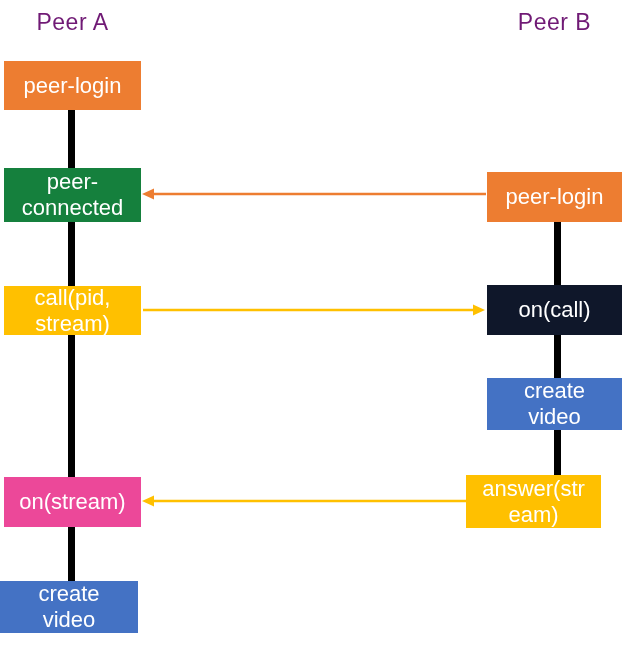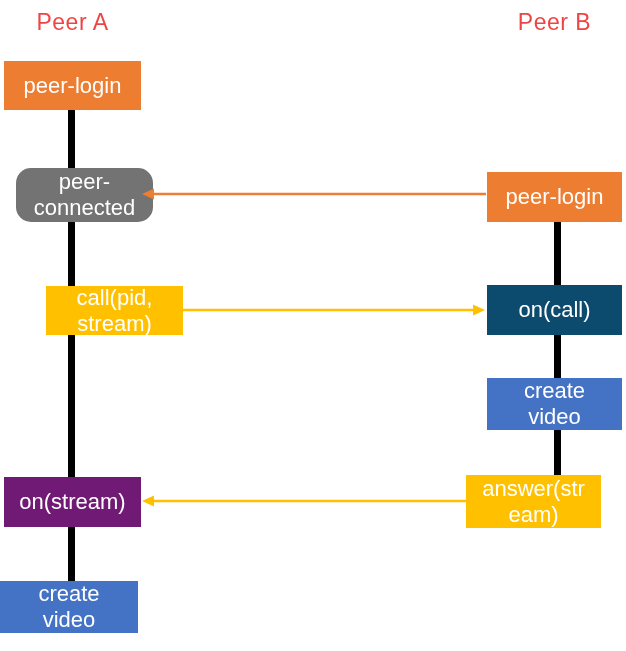--- a/index.html
+++ b/index.html
@@ -7,21 +7,21 @@
     position:relative;
     width:626px;height:651px;
     background:#ffffff;
     font-family:"Liberation Sans", sans-serif;
     overflow:hidden;
   }
   .lane-title{
     position:absolute;
     height:28px;
     display:flex;align-items:center;justify-content:center;
-    font-size:23px;color:#ef4444;
+    font-size:23px;color:#701a75;
     letter-spacing:0.5px;
     z-index:4;
   }
   .lifeline{
     position:absolute;
     width:7px;
     background:#000000;
     z-index:1;
   }
   .step-box{
@@ -45,30 +45,30 @@
 
 <div id="canvas">
 
   <div class="lane-title" style="left:4px;top:8px;width:137px;">Peer A</div>
   <div class="lane-title" style="left:487px;top:8px;width:135px;">Peer B</div>
 
   <div class="lifeline" style="left: 68px; top: 86px; height: 520px; background-color: rgb(0, 0, 0);"></div>
   <div class="lifeline" style="left: 554px; top: 197px; height: 305px; background-color: rgb(0, 0, 0);"></div>
 
   <div class="step-box" style="left: 4px; top: 61px; width: 137px; height: 49px; background-color: rgb(237, 125, 49);">peer-login</div>
-  <div class="step-box" style="left: 16px; top: 168px; width: 137px; height: 54px; background-color: #737373; border-radius: 15px;">peer-
+  <div class="step-box" style="left: 4px; top: 168px; width: 137px; height: 54px; background-color: #15803d;">peer-
 connected</div>
-  <div class="step-box" style="left: 4px; top: 286px; width: 137px; height: 49px; background-color: rgb(255, 192, 0); margin-left: 42px;">call(pid,
+  <div class="step-box" style="left: 4px; top: 286px; width: 137px; height: 49px; background-color: rgb(255, 192, 0);">call(pid,
 stream)</div>
-  <div class="step-box" style="left: 4px; top: 477px; width: 137px; height: 50px; background-color: #701a75;">on(stream)</div>
+  <div class="step-box" style="left: 4px; top: 477px; width: 137px; height: 50px; background-color: #ec4899;">on(stream)</div>
   <div class="step-box" style="left: 0px; top: 581px; width: 138px; height: 52px; background-color: rgb(68, 114, 196);">create
 video</div>
 
   <div class="step-box" style="left: 487px; top: 172px; width: 135px; height: 50px; background-color: rgb(237, 125, 49);">peer-login</div>
-  <div class="step-box" style="left: 487px; top: 285px; width: 135px; height: 50px; background-color: #0c4a6e;">on(call)</div>
+  <div class="step-box" style="left: 487px; top: 285px; width: 135px; height: 50px; background-color: #0f172a;">on(call)</div>
   <div class="step-box" style="left: 487px; top: 378px; width: 135px; height: 52px; background-color: rgb(68, 114, 196);">create
 video</div>
   <div class="step-box" style="left: 466px; top: 475px; width: 135px; height: 53px; background-color: rgb(255, 192, 0);">answer(str
 eam)</div>
 
   <svg id="arrow-layer" viewBox="0 0 626 651" xmlns="http://www.w3.org/2000/svg">
     <g>
       <line x1="486" y1="194" x2="152" y2="194" stroke-width="2.4" stroke="#ED7D31"></line>
       <polygon points="142,194 154,188.5 154,199.5" fill="#ED7D31"></polygon>
     </g>

